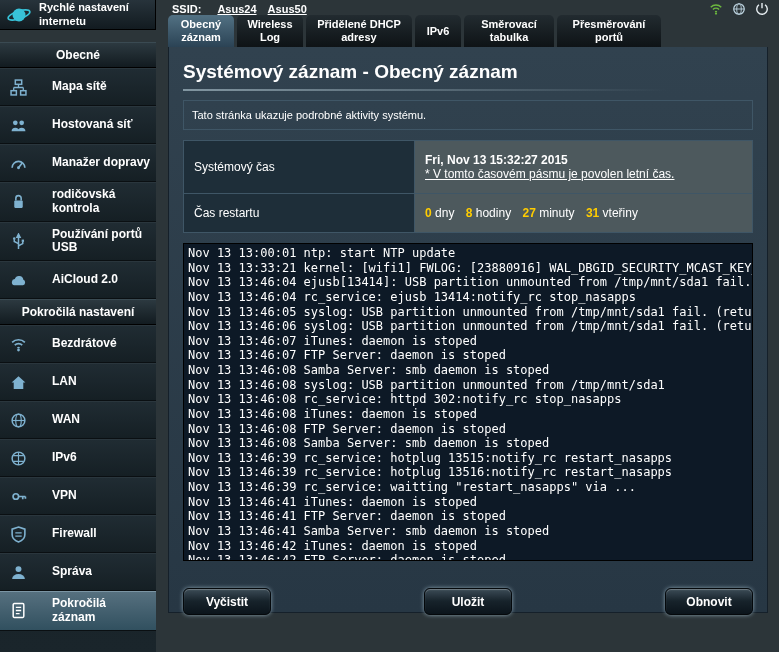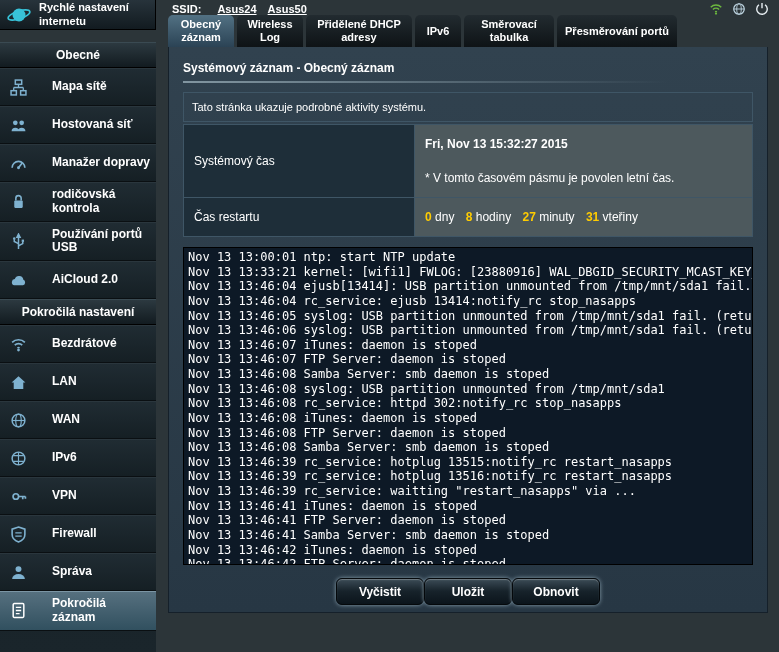--- a/index.html
+++ b/index.html
@@ -51,56 +51,56 @@
   
   .tabs{position:absolute;left:168px;top:15px;display:flex;gap:3px;align-items:flex-end;}
   .tab{
     height:32px;box-sizing:border-box;border-radius:5px 5px 0 0;
     background:linear-gradient(180deg,#222b30 0%,#0e1316 100%);
     color:#fff;font-size:11px;font-weight:bold;text-align:center;line-height:1.15;
     display:flex;align-items:center;justify-content:center;padding:2px 4px;cursor:pointer;
   }
   .tab.active{background:linear-gradient(180deg,#527183 0%,#2b4355 100%);}
   .tab.highlight{background:linear-gradient(180deg,#97a4ab 0%,#5b686f 100%);}
-  .t1{width:66px}.t2{width:66px}.t3{width:106px}.t4{width:46px}.t5{width:90px}.t6{width:120px}.t7{width:64px}
+  .t1{width:66px}.t2{width:66px}.t3{width:106px}.t4{width:46px}.t5{width:90px}.t6{width:104px}.t7{width:64px}
   
   .panel{
     position:absolute;left:168px;top:47px;width:600px;height:566px;box-sizing:border-box;
     background:linear-gradient(180deg,#31424f 0%,#273744 100%);
     border:1px solid #15202a;border-top:none;
     padding:8px 14px;
   }
-  .page-title{color:#fff;font-size:12px;font-weight:bold;padding-top:6px;}
+  .page-title{color:#fff;font-size:19px;font-weight:bold;padding-top:6px;}
   .divider{height:2px;margin:6px 0 9px 0;
     background:linear-gradient(to right,#8296a1 0%,rgba(130,150,161,0) 85%);}
   .desc-box{
     border:1px solid #3f5666;color:#fff;font-size:11px;
-    padding:8px 8px;margin-bottom:2px;
+    padding:8px 8px;margin-bottom:10px;
   }
   .form-table{width:100%;border-collapse:collapse;}
   .form-table th{
     width:210px;background:#1e2e39;border:1px solid #3f5666;color:#fff;
     font-size:12px;font-weight:normal;text-align:left;padding:6px 10px;vertical-align:middle;
   }
   .form-table td{background:#4d595d;border:1px solid #3f5666;color:#fff;font-size:12px;padding:12px 10px;}
   .tv{font-weight:bold;}
-  .tn{margin-top:20px;}
+  .tn{margin-top:0;text-decoration:underline;}
   .num{color:#ffcc00;font-weight:bold;}
   .unit{margin-right:8px;}
   .log{
     display:block;width:570px;height:318px;box-sizing:border-box;margin-top:10px;
     background:#0d1926;color:#fff;border:1px solid #000;
     font-family:"DejaVu Sans Mono","Liberation Mono",monospace;font-size:12px;line-height:1.22;
     padding:2px 4px;resize:none;overflow:scroll;white-space:pre;
     scrollbar-color:#c3c0ba #e3e1dc;scrollbar-width:auto;
   }
   .log::-webkit-scrollbar{width:15px;height:15px;background:#e3e1dc;}
   .log::-webkit-scrollbar-thumb{background:#c3c0ba;border:1px solid #8d8a84;}
   .log::-webkit-scrollbar-corner{background:#e3e1dc;}
-  .btn-row{display:flex;justify-content:center;margin-top:13px;}
+  .btn-row{display:flex;justify-content:space-between;gap:26px;margin-top:27px;}
   .btn{
     min-width:88px;height:27px;border-radius:6px;cursor:pointer;
     background:linear-gradient(180deg,#3c4c57 0%,#17232b 48%,#0b141b 100%);
     border:1px solid #04080b;
     box-shadow:0 0 4px #8aa2b0, inset 0 1px 1px rgba(255,255,255,.28);
     color:#fff;font-weight:bold;font-size:12px;font-family:inherit;
   }
   svg{display:block;}
 </style>
 </head>

